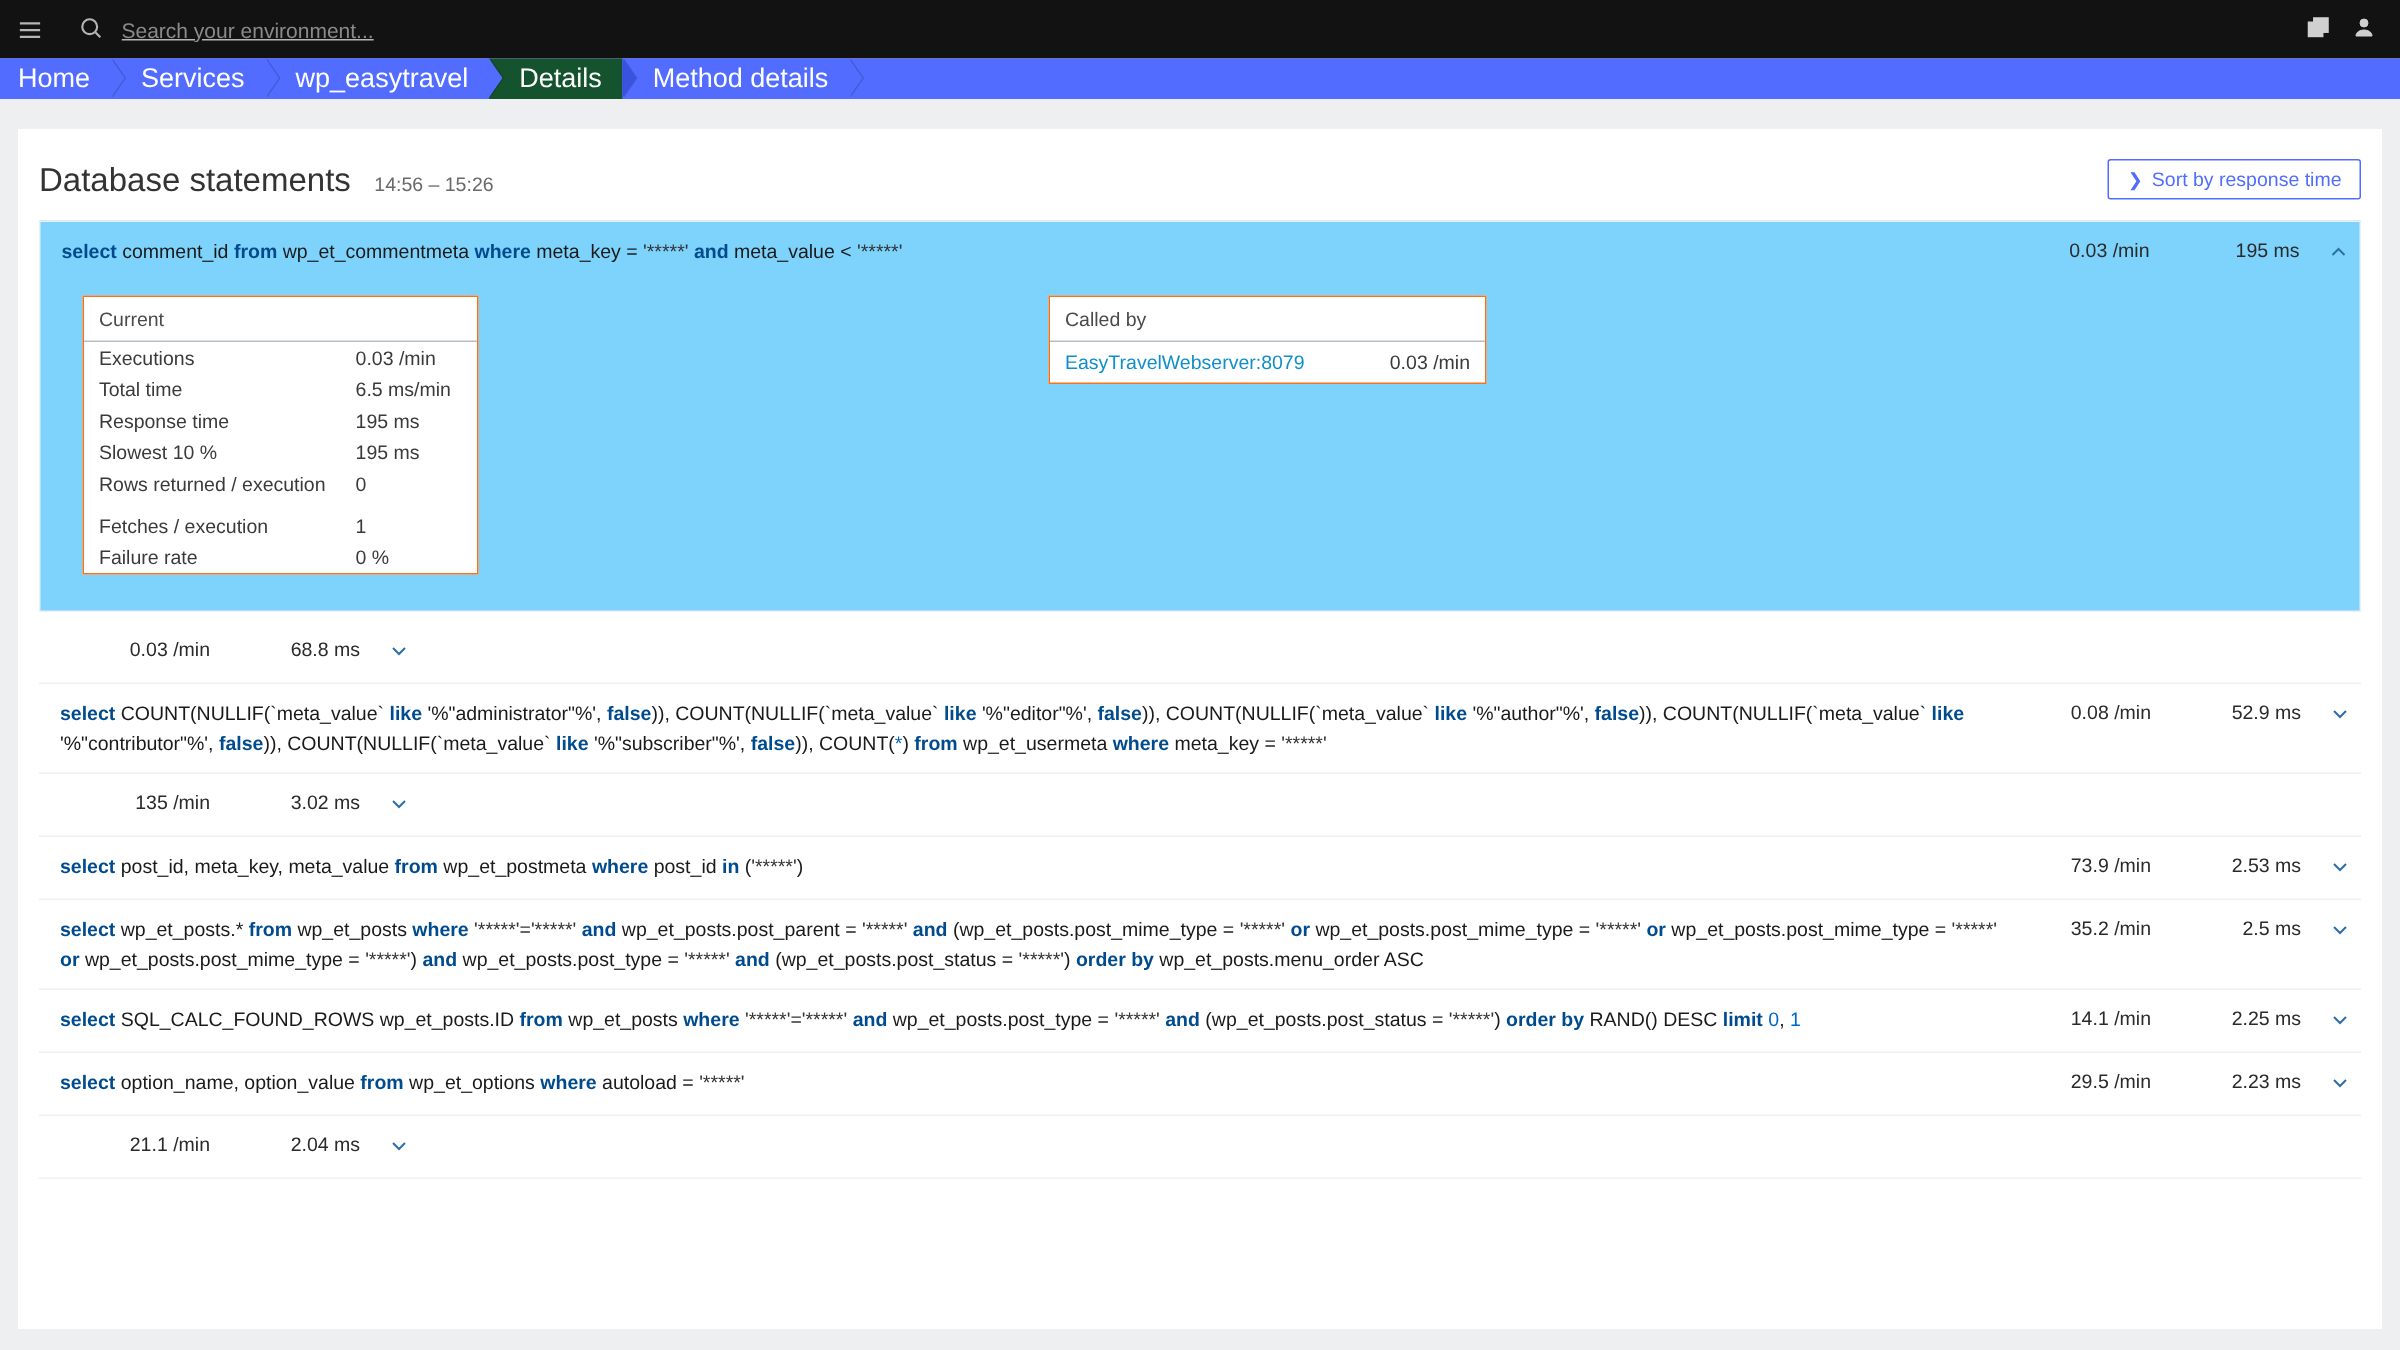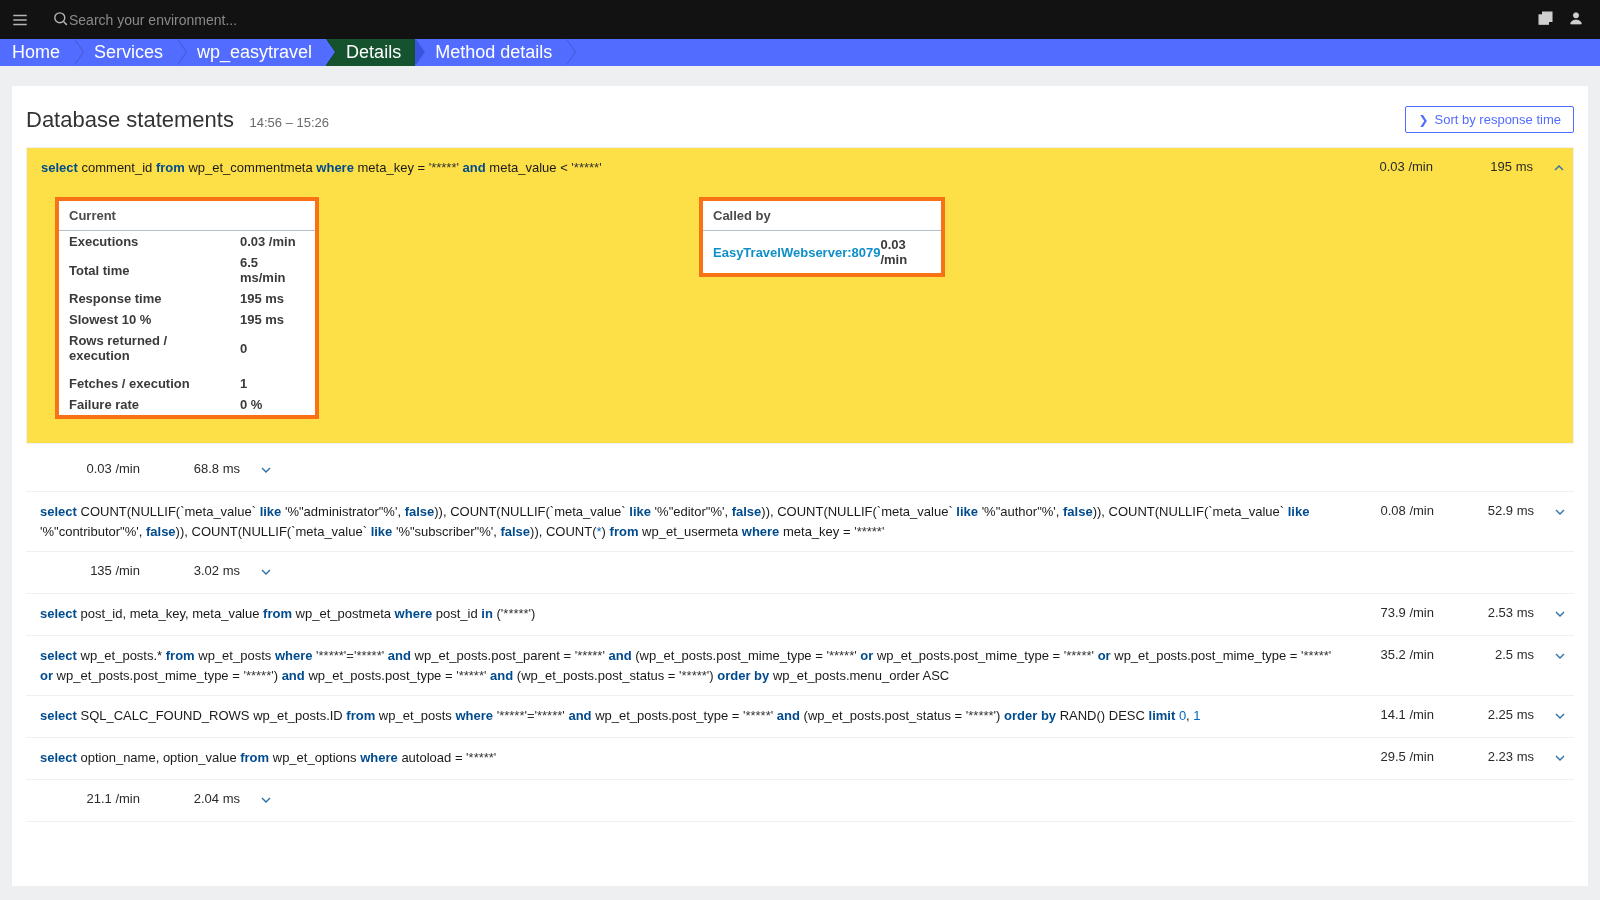--- a/index.html
+++ b/index.html
@@ -4,21 +4,21 @@
 <style>
   * { box-sizing: border-box; margin: 0; padding: 0; }
   body { font-family: -apple-system, BlinkMacSystemFont, "Segoe UI", Arial, sans-serif; background: #edeff1; font-size: 13px; color: #2a2a2a; }
 
   
   .topbar { height: 39px; background: #121212; display: flex; align-items: center; padding: 0 8px; color: #b5b5b5; }
   .topbar .ham { width: 24px; height: 24px; display:flex; align-items:center; justify-content:center; cursor:pointer; }
   .topbar .ham svg { stroke:#b5b5b5; }
   .topbar .search-area { display:flex; align-items:center; margin-left:20px; flex:1; }
   .topbar .search-area svg { stroke:#b5b5b5; }
-  .topbar input { background:transparent; border:none; outline:none; color:#b5b5b5; font-size:14px; width:400px; }
+  .topbar input { background:transparent; border:none; outline:none; color:#b5b5b5; font-size:14px; margin-left:12px; width:400px;text-decoration:underline; }
   .topbar input::placeholder { color:#8a8a8a; }
   .topbar .right-icons { display:flex; align-items:center; gap:14px; padding-right:8px; }
   .topbar .right-icons svg { stroke:#d0d0d0; fill:#d0d0d0; }
 
   
   .crumb-bar { height:27px; background:#526cff; display:flex; align-items:stretch; font-size:18px; }
   .crumb { position:relative; display:flex; align-items:center; padding:0 14px 0 20px; color:#fff; cursor:pointer; background:#526cff; }
   .crumb::after {
     content:""; position:absolute; right:-9px; top:0; width:0;height:0;
     border-top:13.5px solid transparent; border-bottom:13.5px solid transparent;
@@ -46,32 +46,32 @@
   .stmt .sql { flex:1; color:#1a1a1a; line-height:1.5; font-size:13px; overflow:hidden; }
   .stmt .sql .kw { color:#004b8d; font-weight:700; }
   .stmt .sql .num { color:#0068c4; }
   .stmt .sql .str { color:#333; }
   .stmt .rate { width:100px; text-align:right; color:#2a2a2a; font-size:13px; padding-top:1px; }
   .stmt .resp { width:100px; text-align:right; color:#2a2a2a; font-size:13px; padding-top:1px; }
   .stmt .tog { width:34px; text-align:right; cursor:pointer; padding-top:2px; }
   .stmt .tog svg { stroke:#2c6ea8; }
 
   .stmt-wrap { }
-  .stmt-wrap.expanded { background:#fde047; border:1px solid #eceff3; margin-bottom:6px; }
+  .stmt-wrap.expanded { background:#7dd3fc; border:1px solid #eceff3; margin-bottom:6px; }
 
   
   .details { padding:18px 20px 24px 28px; display:flex; gap:380px; align-items:flex-start; }
-  .detail-box { border:4px solid #f97316; background:#fff; font-size:13px; color:#3a3a3a;font-weight:bold; }
+  .detail-box { border:1px solid #f97316; background:#fff; font-size:13px; color:#3a3a3a; }
   .detail-box .box-head { padding:7px 10px; border-bottom:1px solid #b5bfc9; color:#4a4a4a; }
   .detail-box table { border-collapse:collapse; }
   .detail-box td { padding:3px 10px; }
   .detail-box td.v { text-align:left; min-width:70px; }
   .detail-box .sep td { padding-top:10px; }
   .detail-box.current { width:264px; }
-  .detail-box.called { width:246px; }
+  .detail-box.called { width:292px; }
   .detail-box .caller-row { display:flex; justify-content:space-between; padding:6px 10px; align-items:center; }
   .detail-box .caller-link { color:#0f8fc9; cursor:pointer; }
 
   .sql-ellipsis { max-height:47px; overflow:hidden; position:relative; }
 </style>
 </head>
 <body>
 
 <div class="topbar">
   <div class="ham">

